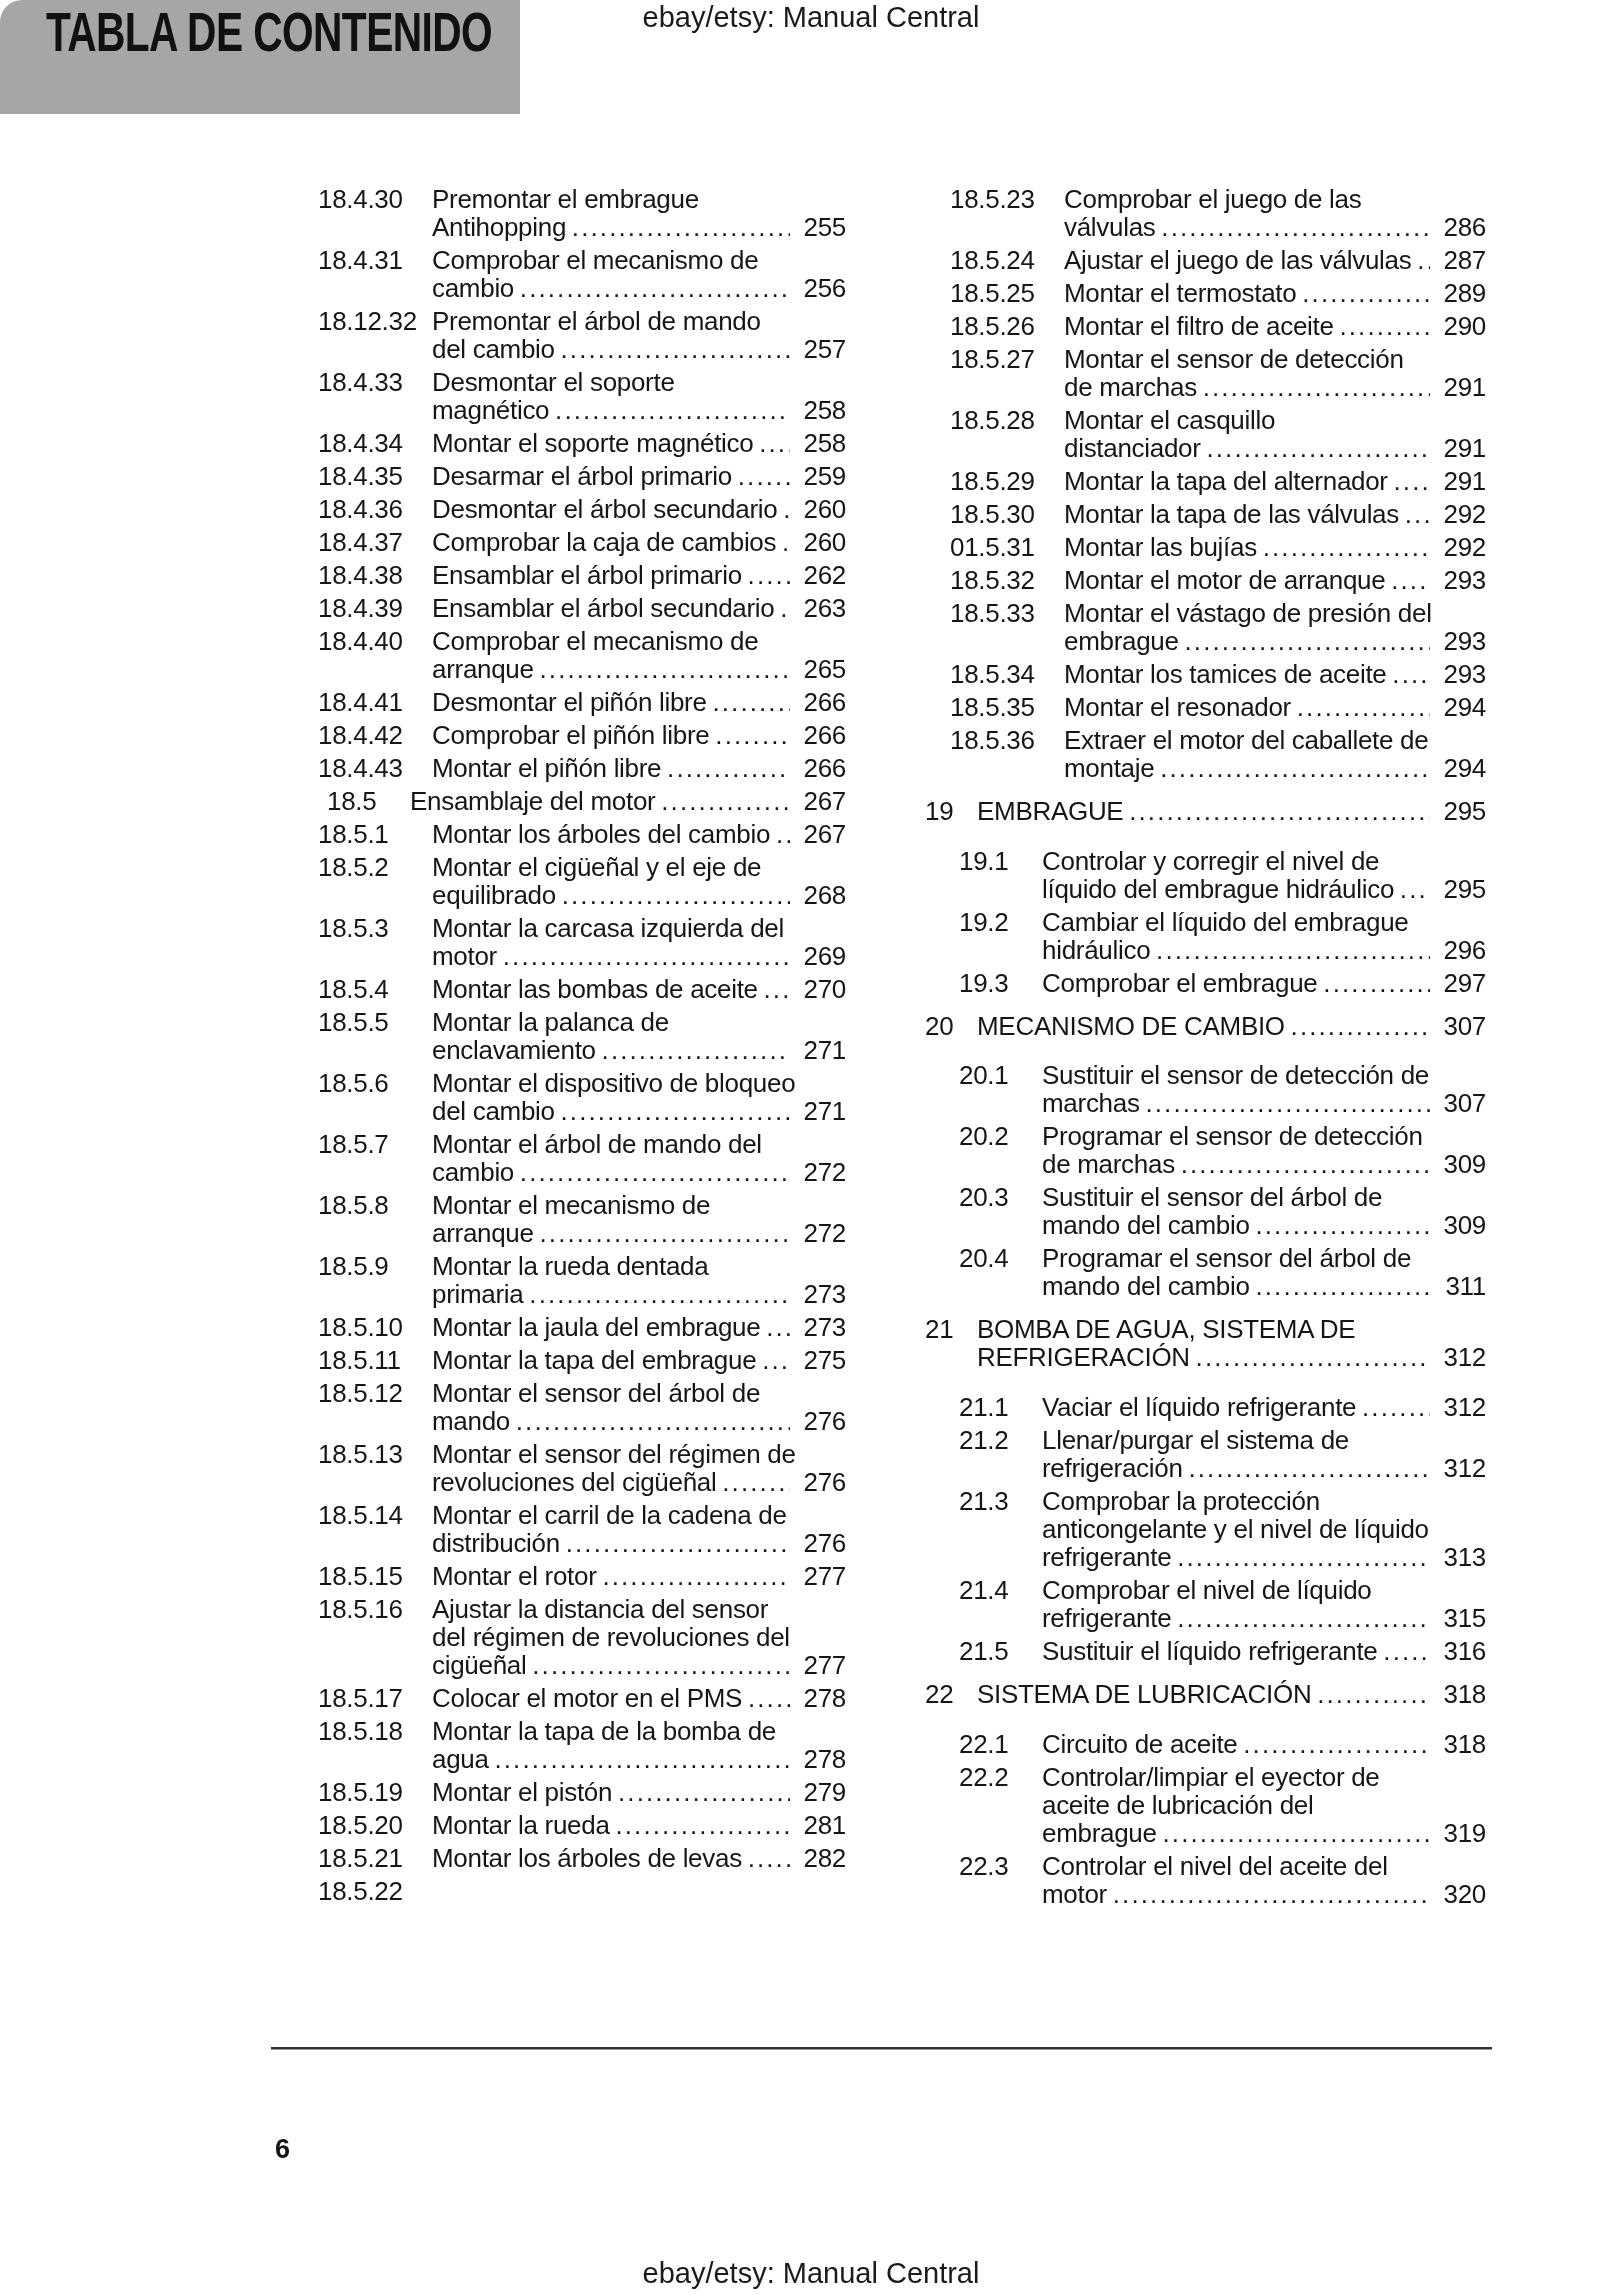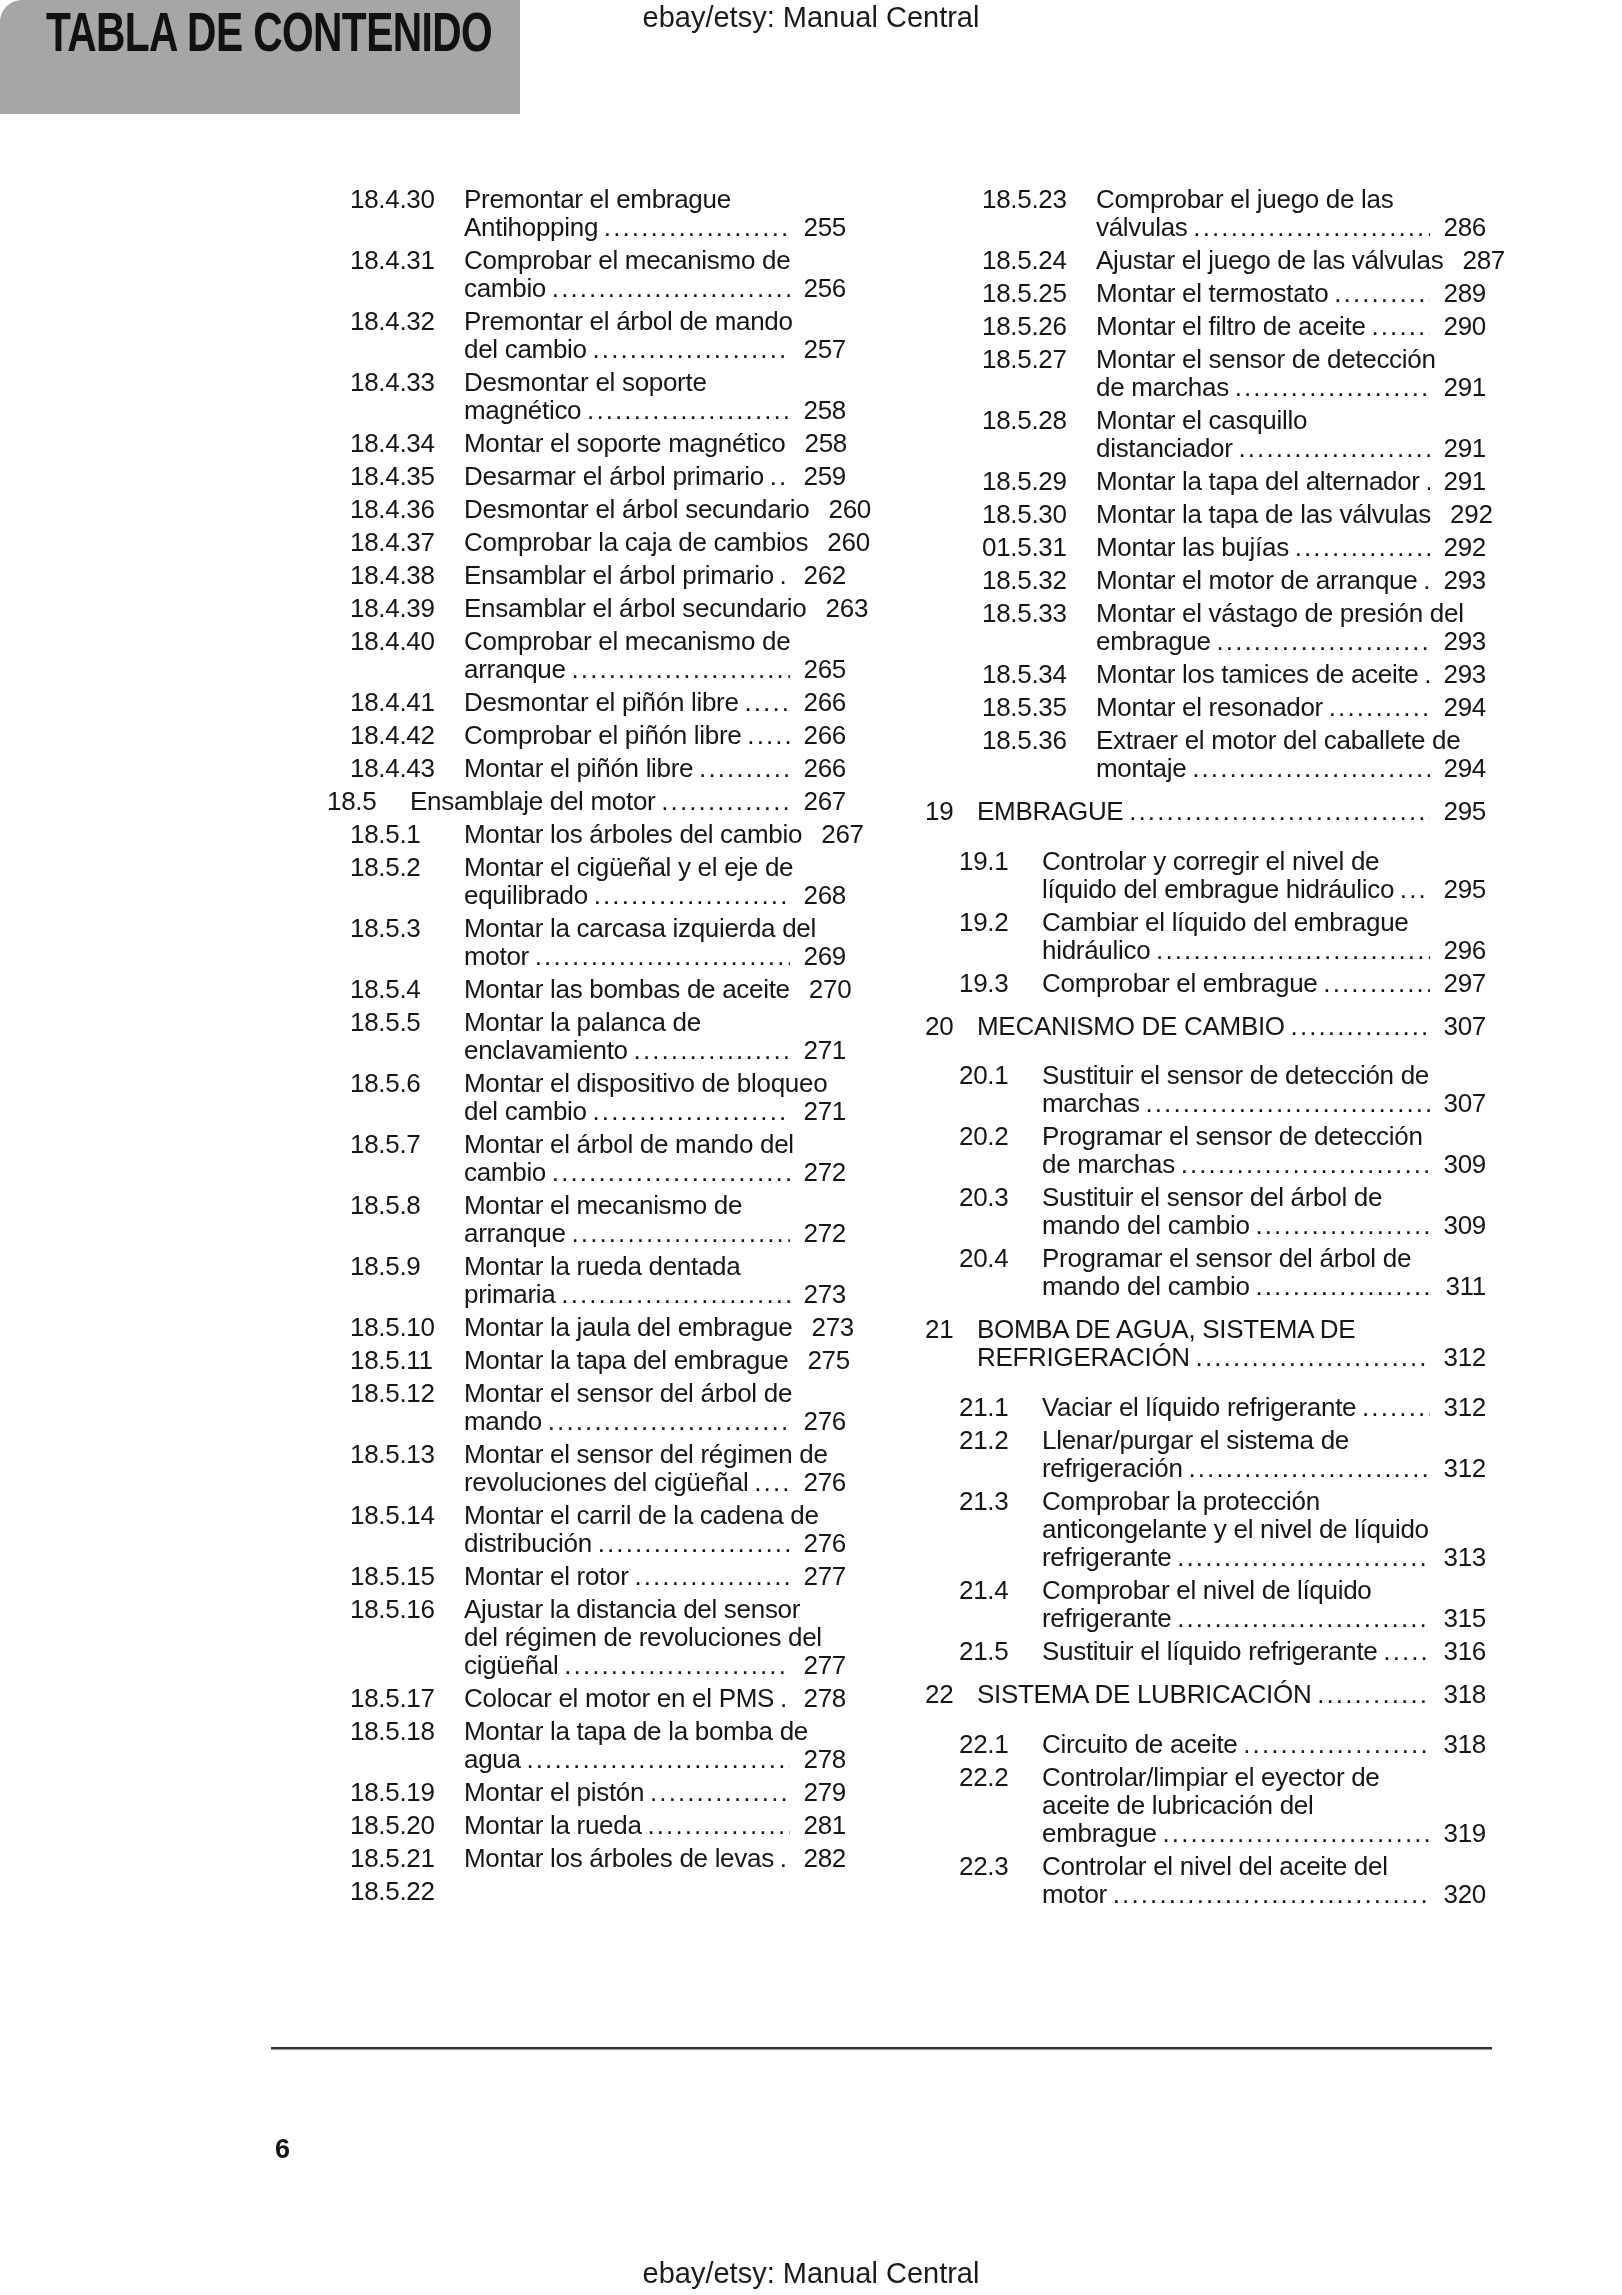--- a/index.html
+++ b/index.html
@@ -53,21 +53,21 @@
     position: absolute;
     top: 185px;
     font-size: 26px;
     letter-spacing: -0.3px;
   }
   .col-left  { left: 271px; width: 575px; }
   .col-right { left: 903px; width: 583px; }
 
   .entry { display: flex; margin-bottom: 5px; }
   .entry .num { flex: none; line-height: 28px; }
-  .entry.lvl3 .num { margin-left: 79px; width: 114px; }
+  .entry.lvl3 .num { margin-left: 47px; width: 114px; }
   .entry.lvl2 .num { margin-left: 56px; width: 83px; }
   .entry.lvl1 .num { margin-left: 0;    width: 52px;  }
   .entry.lvl1 { margin-top: 15px; margin-bottom: 21.7px; margin-left: 22px; }
 
   .entry .body { flex: 1; min-width: 0; }
   .entry .line { display: block; line-height: 28px; }
   .entry .lastline { display: flex; align-items: baseline; line-height: 28px; }
   .entry .lastline .text { white-space: nowrap; }
   .entry .dots {
     flex: 1;
@@ -142,21 +142,21 @@
         <span class="body">
           <span class="line">Comprobar el mecanismo de</span>
           <span class="lastline">
             <span class="text">cambio</span>
             <span class="dots"></span>
             <span class="pagenum">256</span>
           </span>
         </span>
       </div>
       <div class="entry lvl3">
-        <span class="num">18.4.32</span>
+        <span class="num">18.12.32</span>
         <span class="body">
           <span class="line">Premontar el árbol de mando</span>
           <span class="lastline">
             <span class="text">del cambio</span>
             <span class="dots"></span>
             <span class="pagenum">257</span>
           </span>
         </span>
       </div>
       <div class="entry lvl3">

